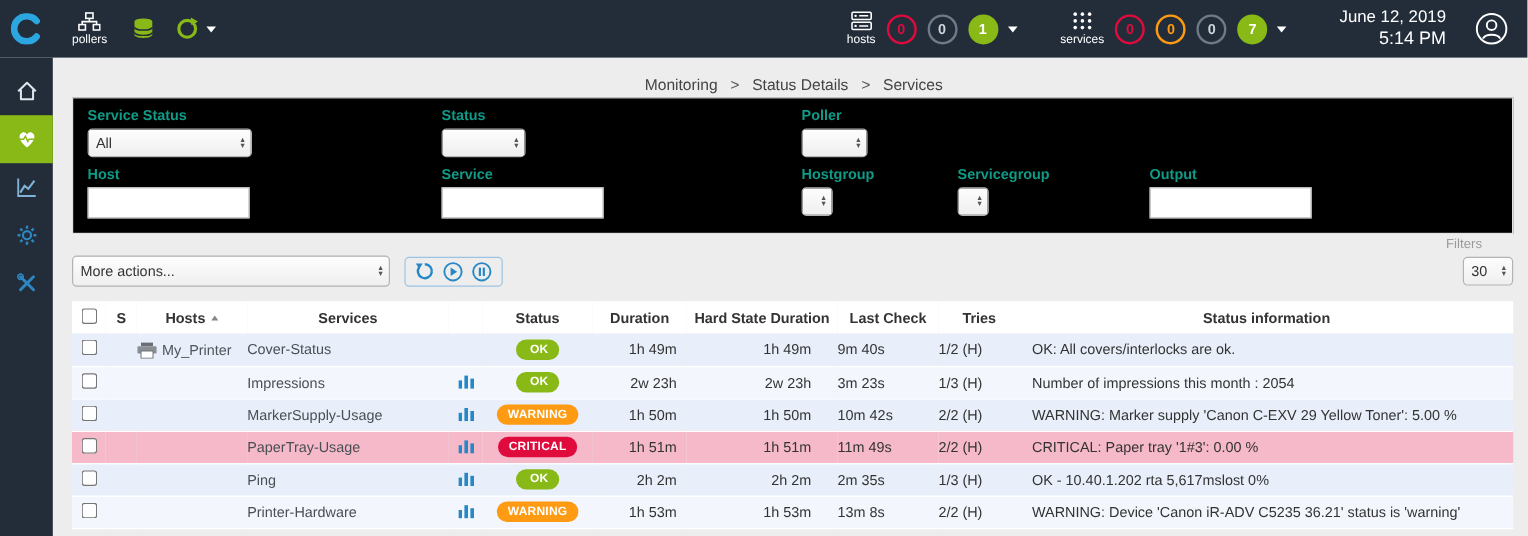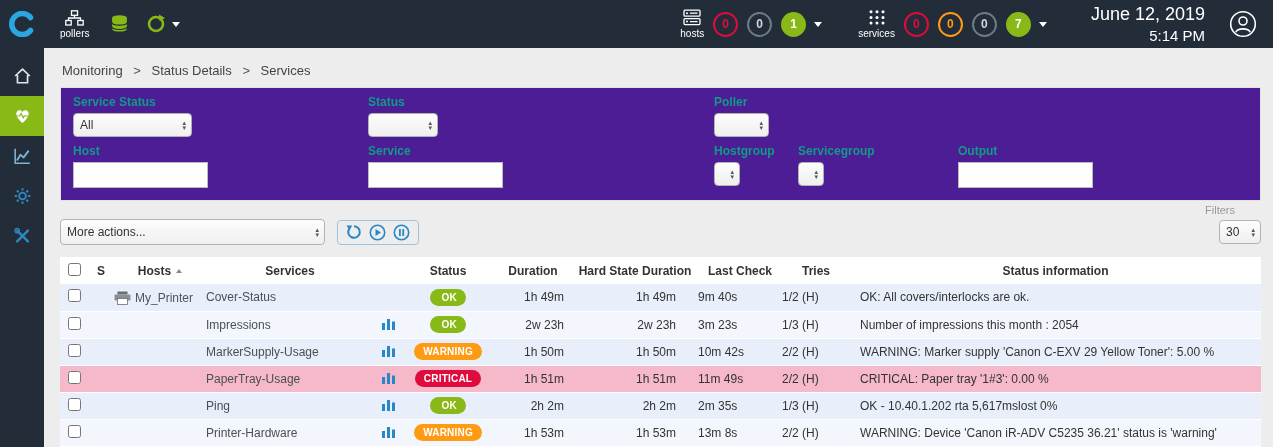--- a/index.html
+++ b/index.html
@@ -17,47 +17,47 @@
   .metric-group { display:flex; align-items:center; }
   .metric-group.hosts { margin-left:auto; }
   .metric-group.services { margin-left:36px; }
   .counters { display:flex; align-items:center; }
   .counter { width:25px; height:25px; border-radius:50%; border:2px solid; display:flex; align-items:center; justify-content:center; font-size:12px; font-weight:bold; margin-left:9px; cursor:pointer; }
   .counter-critical { border-color:#e00b3d; color:#e00b3d; }
   .counter-warning { border-color:#ff9a13; color:#ff9a13; }
   .counter-neutral { border-color:#6e7b87; color:#cfd6dc; }
   .counter-ok { border-color:#88b917; background:#88b917; color:#fff; }
   .datetime { margin-left:44px; text-align:right; color:#fff; line-height:1.35; }
-  .datetime .d { font-size:18px; }
+  .datetime .d { font-size:14px; }
   .datetime .t { font-size:15px; }
   .avatar { margin-left:24px; cursor:pointer; display:flex; }
   
   .sidebar { position:absolute; top:48px; left:0; bottom:0; width:44px; background:#232d3a; display:flex; flex-direction:column; align-items:center; padding-top:8px; }
   .side-item { width:44px; height:40px; display:flex; align-items:center; justify-content:center; cursor:pointer; }
   .side-item.active { background:#88b917; }
   
   .main { margin-left:44px; padding:0 12px 0 16px; }
-  .breadcrumb { padding:15px 0 9px 2px; font-size:13px; color:#444; }
+  .breadcrumb { padding:15px 0 3px 2px; font-size:13px; color:#444;text-align:center; }
   .breadcrumb .crumb { cursor:pointer; }
   .breadcrumb .sep { margin:0 7px; color:#555; }
   
-  .filter-card { background:#4c1d95; border:1px solid #e2e2e2; position:relative; padding:7px 14px 12px 12px; }
+  .filter-card { background:#000000; border:1px solid #e2e2e2; position:relative; padding:7px 14px 12px 12px; }
   .f-row { display:grid; grid-template-columns:295px 300px 130px 160px 1fr; }
   .f-row + .f-row { margin-top:7px; }
   .field label { display:block; font-size:12px; font-weight:bold; color:#109b87; margin-bottom:4px; }
-  .gc3 { grid-column:3;margin-left:46px; }
+  .gc3 { grid-column:3; }
   .gc4 { grid-column:4; }
   .gc5 { grid-column:5; }
   .select-wrap { position:relative; display:inline-block; }
   select { appearance:none; -webkit-appearance:none; -moz-appearance:none;
     border:1px solid #b3b3b3; border-radius:4px; background:linear-gradient(#fdfdfd,#efefef);
     font-family:inherit; font-size:12px; color:#333; padding:3px 18px 3px 6px; height:24px; cursor:pointer; }
   .select-wrap::after { content:"▴\A▾"; white-space:pre; font-size:7px; line-height:5px; color:#555;
     position:absolute; right:6px; top:50%; transform:translateY(-50%); pointer-events:none; }
-  .sel-lg { width:119px; } .sel-md { width:70px; } .sel-sm { width:55px; } .sel-xs { width:26px; padding-right:16px; }
+  .sel-lg { width:137px; } .sel-md { width:70px; } .sel-sm { width:55px; } .sel-xs { width:26px; padding-right:16px; }
   input[type=text] { border:1px solid #bbb; background:#fff; height:26px; width:135px; padding:0 6px; font-family:inherit; font-size:12px; color:#333; }
   .inp-service { width:135px; } .inp-output { width:133px; }
   .filters-toggle { position:absolute; right:25px; bottom:-16px; font-size:11px; color:#9a9a9a; cursor:pointer; }
   
   .toolbar { display:flex; align-items:center; margin-top:18px; }
   .sel-actions { width:265px; height:26px; }
   .icon-group { margin-left:12px; border:1px solid #9cc4e2; border-radius:4px; padding:3px 8px; display:flex; align-items:center; gap:7px; background:#fff0; }
   .icon-btn { display:flex; cursor:pointer; }
   .sel-pagesize { width:42px; height:24px; }
   .spacer { flex:1; }

